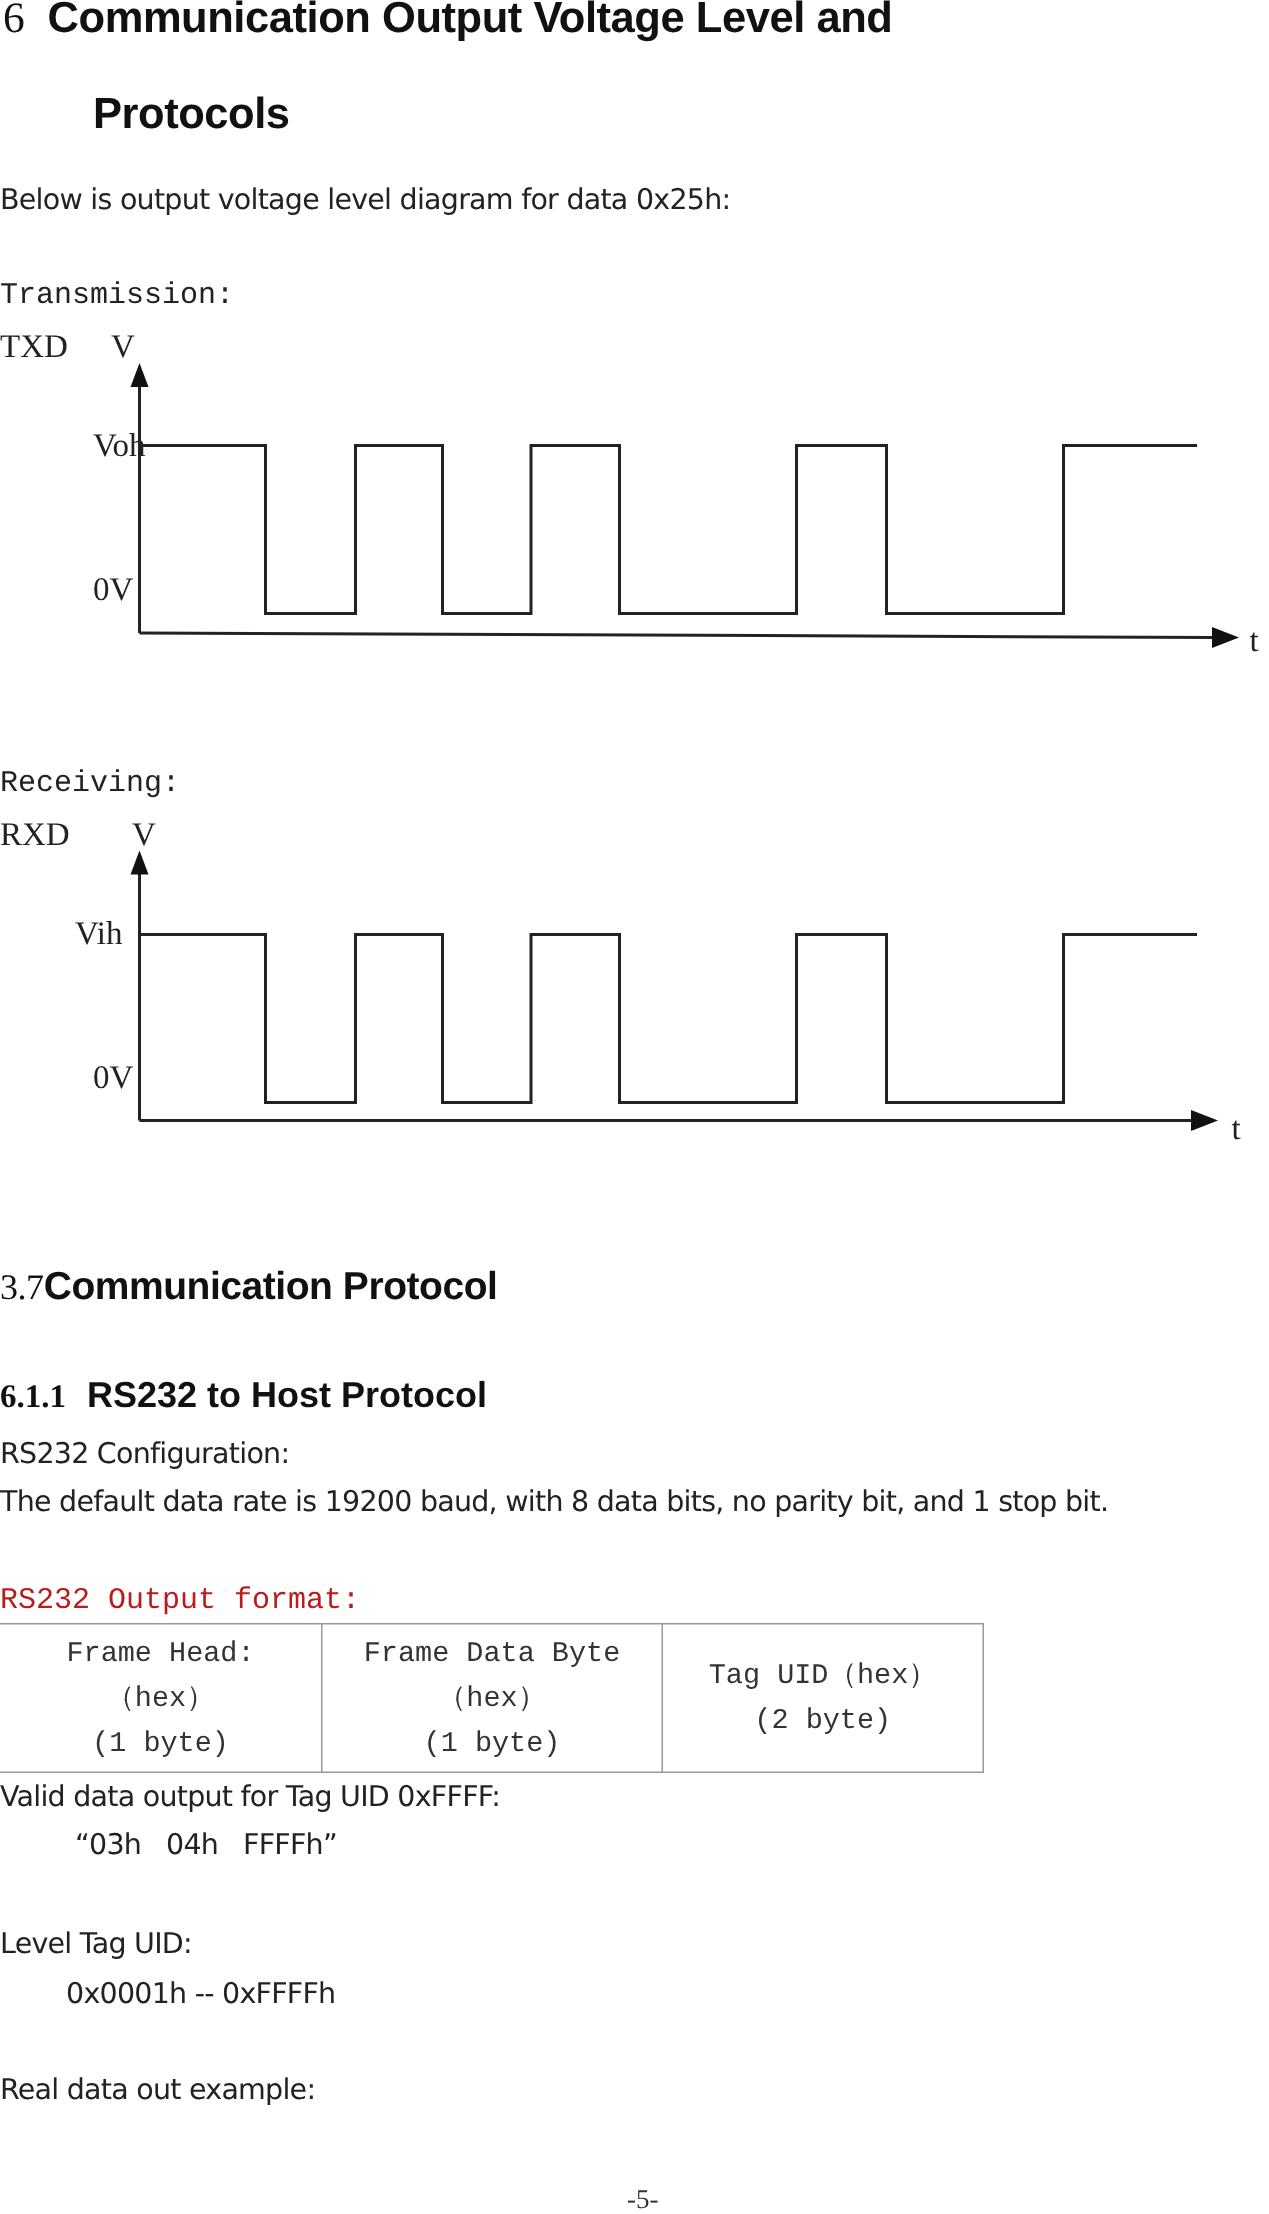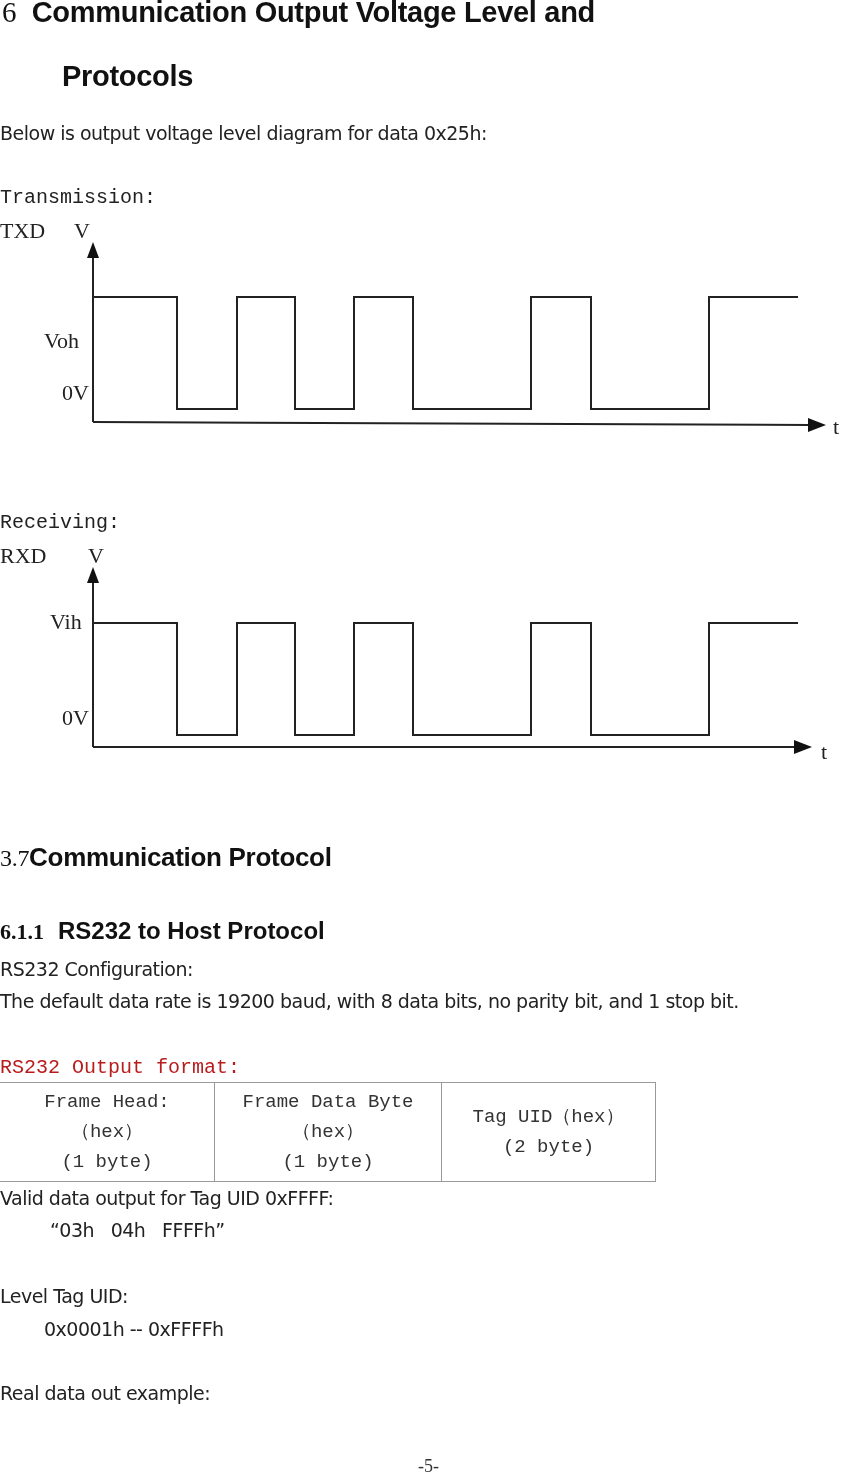--- a/index.html
+++ b/index.html
@@ -26,21 +26,21 @@
   <span class="num">6</span>&nbsp;
   <span>Communication Output Voltage Level and</span>
 </div>
 <div class="abs h1" style="left:16px; top:60px;margin-left:46px;">Protocols</div>
 
 <div class="abs body-text" style="left:0; top:122px;">Below is output voltage level diagram for data 0x25h:</div>
 
 <div class="abs mono" style="left:0; top:186px;">Transmission:</div>
 <div class="abs serif-lbl" style="left:0; top:218px;">TXD</div>
 <div class="abs serif-lbl" style="left:74px; top:218px;">V</div>
-<div class="abs serif-lbl" style="left:44px; top:284px;margin-top:44px;">Voh</div>
+<div class="abs serif-lbl" style="left:62px; top:284px;">Voh</div>
 <div class="abs serif-lbl" style="left:62px; top:380px;">0V</div>
 <div class="abs serif-lbl" style="left:833px; top:414px;">t</div>
 
 <svg class="abs" style="left:0; top:0;" width="846" height="460">
 
   <line x1="93" y1="250" x2="93" y2="422" stroke="#222" stroke-width="2"></line>
   <polygon points="93,242 87,258 99,258" fill="#111"></polygon>
 
   <line x1="93" y1="422" x2="810" y2="425" stroke="#222" stroke-width="2"></line>
   <polygon points="826,425 808,418 808,432" fill="#111"></polygon>

